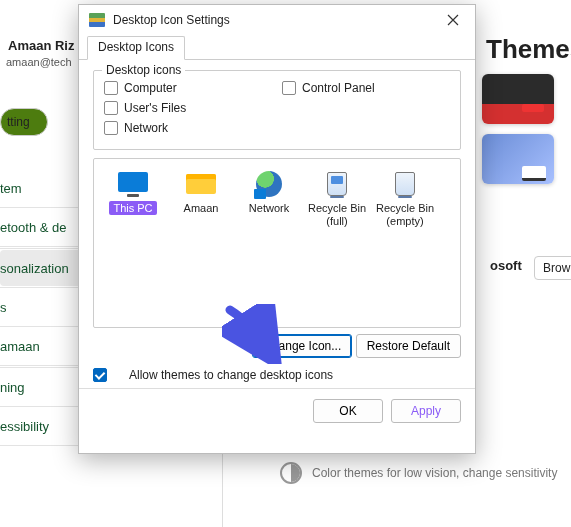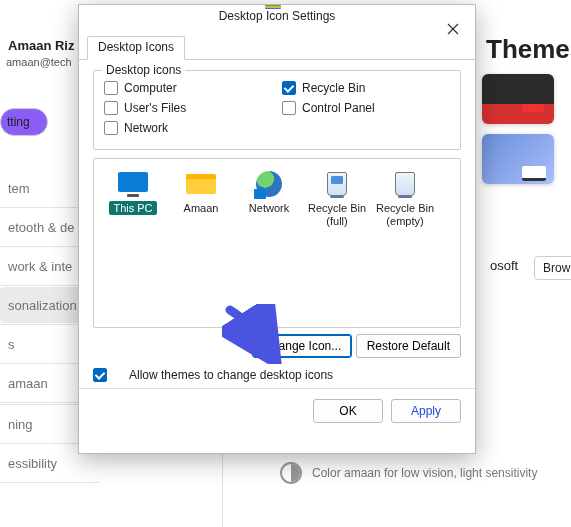--- a/index.html
+++ b/index.html
@@ -32,38 +32,38 @@
     font-size: 11px;
     color: #555;
   }
   .bg-search {
     position: absolute;
     top: 108px; left: 0;
     width: 48px;
     height: 28px;
     border: 1px solid #ccc;
     border-radius: 14px;
-    background: #8b5cf6;
+    background: #4d7c0f;
     padding: 0 6px;
     display: flex;
     align-items: center;
   }
   .bg-sidebar {
     position: absolute;
     top: 170px; left: 0;
     width: 100px;
   }
   .bg-sidebar-item {
     height: 36px;
     display: flex;
     align-items: center;
-    padding-left: 8px;
+    padding-left: 0;
     border-bottom: 0;
     font-size: 13px;
-    color: #737373;
+    color: #14532d;
   }
   .bg-sidebar-item.sel {
     background: #eaeaea;
     border-radius: 4px;
   }
   .bg-title {
     position: absolute;
     top: 34px; left: 486px;
     font-size: 26px;
     font-weight: 600;
@@ -80,20 +80,21 @@
     box-shadow: 0 1px 4px rgba(0,0,0,0.2);
   }
   .bg-card.red { background: linear-gradient(#2b2b2b 60%, #d43030 60%); position: relative;}
   .bg-card.red::after { content:""; position:absolute; left:40px; top:30px; width:22px; height:8px; background:#e33; border-radius:2px;}
   .bg-card.blue { background: linear-gradient(135deg,#6b8dd6,#a8c0ff); position:relative;}
   .bg-card.blue::after { content:""; position:absolute; left:40px; top:32px; width:24px; height:12px; background:#fff; border-radius:2px; border-bottom:3px solid #333;}
   .bg-ms {
     position: absolute;
     top: 258px; left: 490px;
     font-size: 13px;
+    font-weight: bold;
   }
   .bg-browse {
     position: absolute;
     top: 256px; left: 534px;
     border: 1px solid #ccc;
     background: #fff;
     padding: 4px 8px;
     border-radius: 4px;
     font-size: 12px;
   }
@@ -130,21 +131,20 @@
     height: 450px;
     background: #fff;
     border: 1px solid #bbb;
     box-shadow: 0 6px 24px rgba(0,0,0,0.3);
   }
   .titlebar {
     height: 30px;
     display: flex;
     align-items: center;
     padding: 0 10px;
-    flex-direction: column;
   }
   .titlebar-icon {
     width: 16px; height: 14px;
     background: linear-gradient(#5aa158 33%, #e0b43a 33% 66%, #3b71c6 66%);
     margin-right: 8px;
     border-radius: 1px;
   }
   .titlebar-text { font-size: 12px; }
   .titlebar-close {
     margin-left: auto;
@@ -235,21 +235,21 @@
     cursor: pointer;
     padding: 2px 1px;
   }
   .icon-item .ico {
     width: 34px; height: 30px;
     margin: 0 auto 3px;
     display: flex; align-items: center; justify-content: center;
   }
   .icon-item .lbl { line-height: 1.15; }
   .icon-item.sel .lbl-inner {
-    background: #0f766e;
+    background: #8b5cf6;
     color: #fff;
     padding: 1px 4px;
     border-radius: 2px;
   }
   
   .ico-monitor { position: relative; }
   .ico-monitor::before { content:""; display:block; width:30px; height:20px; background:#0a7cd8; border-radius:2px;}
   .ico-monitor::after { content:""; display:block; width:12px; height:3px; background:#555; margin:2px auto 0; border-radius:1px;}
   .ico-folder { position: relative; }
   .ico-folder::before { content:""; display:block; width:30px; height:20px; background:#ffce3a; border-radius:2px; box-shadow: inset 0 5px 0 #ffb400;}
@@ -280,21 +280,21 @@
     padding: 4px 10px;
     font-size: 12px;
     border-radius: 3px;
     cursor: pointer;
     min-width: 70px;
   }
   .btn.focus {
     border-color: #0067c0;
     box-shadow: 0 0 0 1px #0067c0 inset;
   }
-  .btn.disabled { color: #1d4ed8; cursor: default; }
+  .btn.disabled { color: #8b5cf6; cursor: default; }
   .allow-check {
     display: flex;
     align-items: center;
     gap: 22px;
     margin-top: 10px;
     font-size: 12px;
   }
   .dialog-footer {
     border-top: 1px solid #ddd;
     padding: 10px 14px;
@@ -317,21 +317,20 @@
   <div class="bg-account">Amaan Riz</div>
   <div class="bg-email">amaan@tech</div>
   <div class="bg-search">
     <span>tting</span>
   </div>
   <div class="bg-sidebar" id="sidebar">
       <div class="bg-sidebar-item">tem</div>
       <div class="sidebar-hr"></div>
       <div class="bg-sidebar-item">etooth &amp; de</div>
       <div class="sidebar-hr"></div>
-      <div class="bg-sidebar-item">work &amp; inte</div>
       <div class="sidebar-hr"></div>
       <div class="bg-sidebar-item sel">sonalization</div>
       <div class="sidebar-hr"></div>
       <div class="bg-sidebar-item">s</div>
       <div class="sidebar-hr"></div>
       <div class="bg-sidebar-item">amaan</div>
       <div class="sidebar-hr"></div>
       <div class="sidebar-hr"></div>
       <div class="bg-sidebar-item">ning</div>
       <div class="sidebar-hr"></div>
@@ -341,21 +340,21 @@
   <div class="bg-title">Themes</div>
   <div class="bg-theme-cards">
     <div class="bg-card red"></div>
     <div class="bg-card blue"></div>
   </div>
   <div class="bg-ms">osoft</div>
   <div class="bg-browse">Brow</div>
   <div class="bg-divider bg-vline"></div>
   <div class="bg-contrast">
     <div class="bg-contrast-icon"></div>
-    <span>Color amaan for low vision, light sensitivity</span>
+    <span>Color themes for low vision, change sensitivity</span>
   </div>
 </div>
 
 <div class="dialog">
   <div class="titlebar">
     <div class="titlebar-icon"></div>
     <div class="titlebar-text">Desktop Icon Settings</div>
     <div class="titlebar-close">
       <svg width="12" height="12" viewBox="0 0 12 12">
           <path d="M1 1 L11 11 M11 1 L1 11" stroke="#333" stroke-width="1.2" fill="none"></path>
@@ -378,24 +377,20 @@
             <span class="cbox"></span>
             <span>User's Files</span>
           </label>
           <label class="check">
             <span class="cbox"></span>
             <span>Network</span>
           </label>
         </div>
         <div class="check-col">
           <label class="check">
-            <span class="cbox checked"></span>
-            <span>Recycle Bin</span>
-          </label>
-          <label class="check">
             <span class="cbox"></span>
             <span>Control Panel</span>
           </label>
         </div>
       </div>
     </div>
 
     <div class="icon-list" id="iconlist">
         <div class="icon-item sel">
           <div class="ico">

